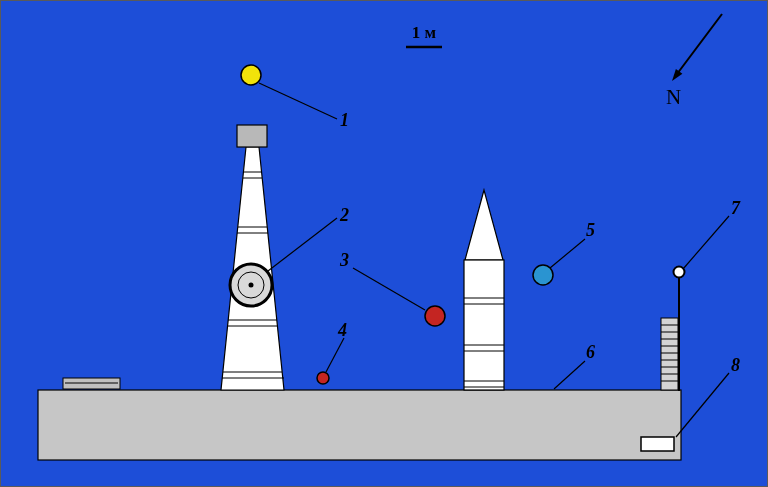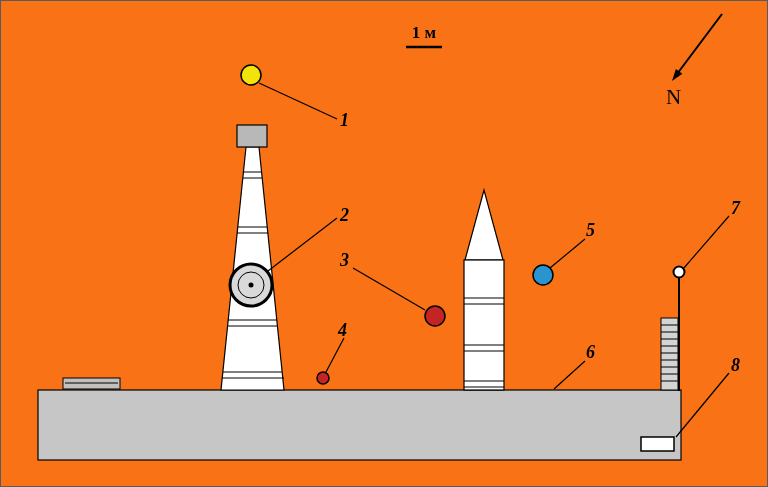--- a/index.html
+++ b/index.html
@@ -4,21 +4,21 @@
 <style>
   html, body {
     margin: 0;
     padding: 0;
     background: #ffffff;
   }
   .canvas {
     position: relative;
     width: 768px;
     height: 487px;
-    background: #f97316;
+    background: #1d4ed8;
     box-shadow: inset 0 0 0 1px #5a5a5a;
     overflow: hidden;
   }
   svg { display: block; }
   .callout {
     font-family: "Liberation Serif", serif;
     font-size: 18px;
     font-style: italic;
     font-weight: bold;
     fill: #000000;

